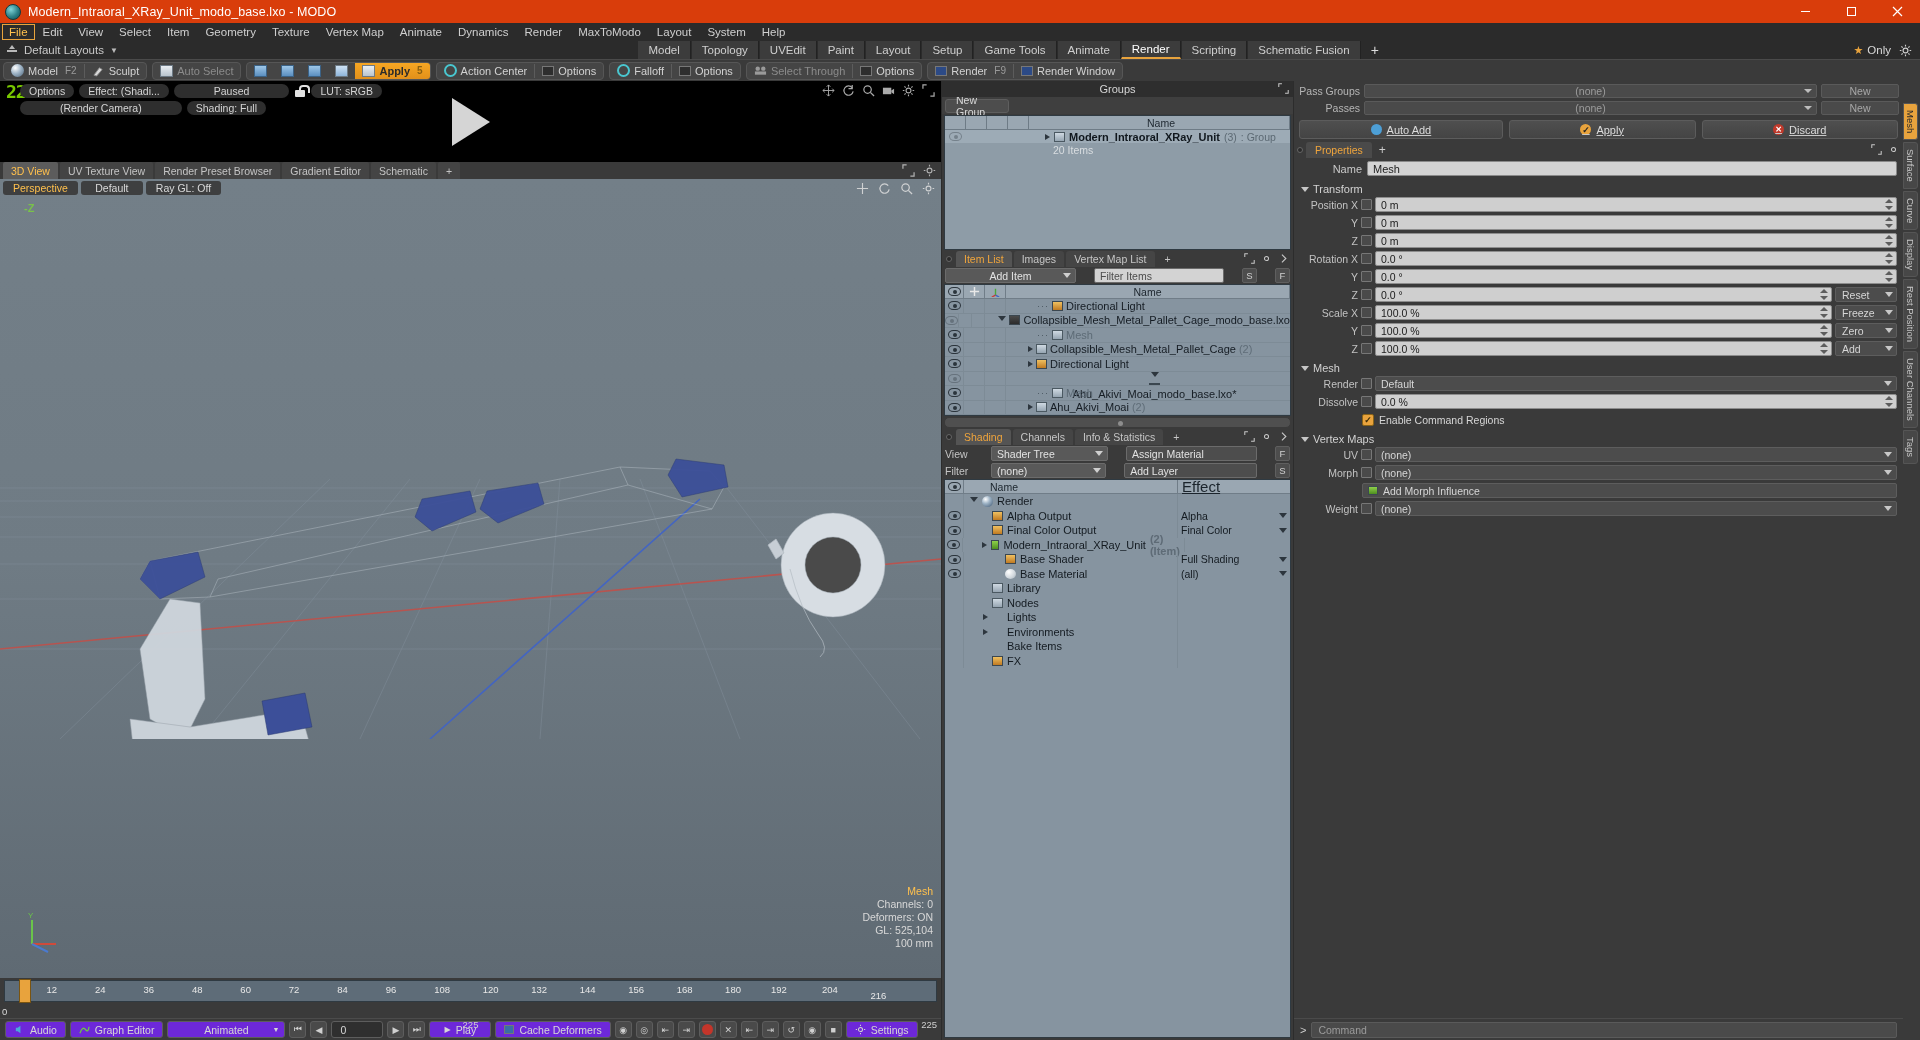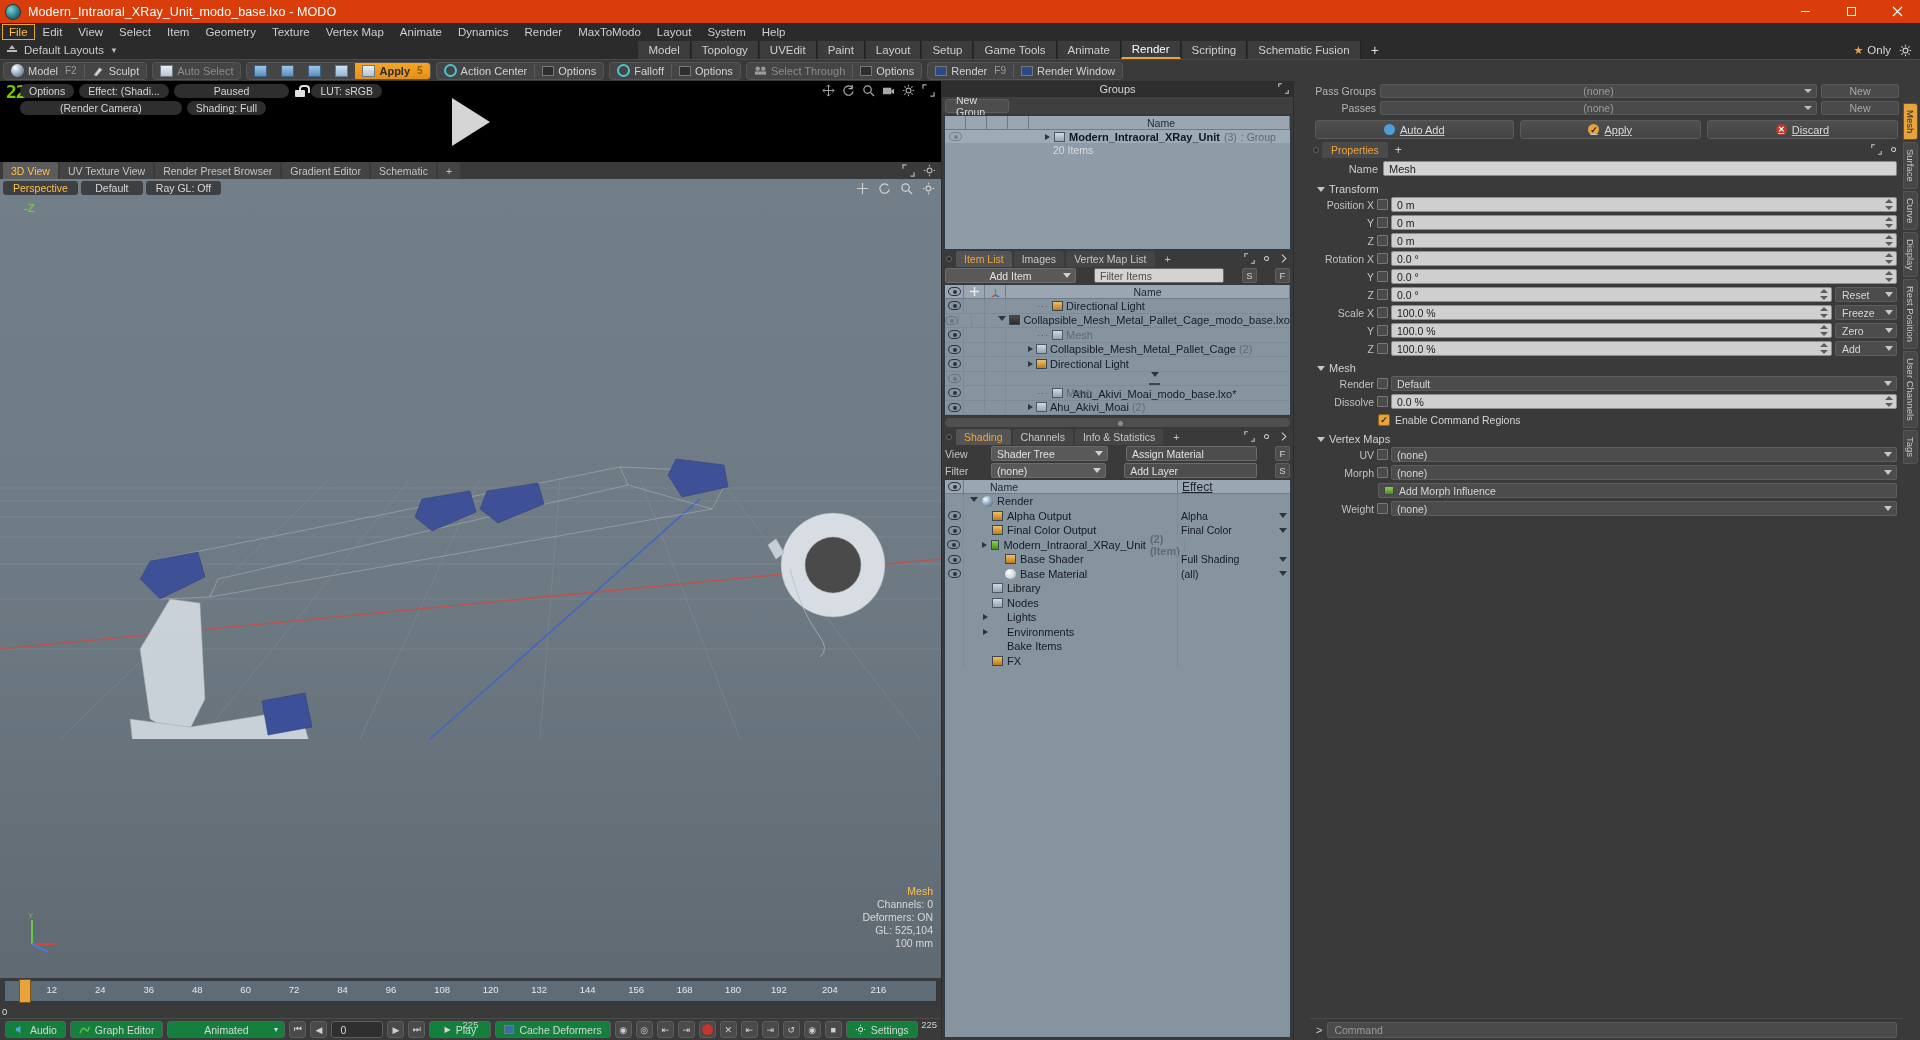--- a/index.html
+++ b/index.html
@@ -103,21 +103,21 @@
   .tl-ticks{ position:absolute; inset:0; }
   .tl-num{ position:absolute; top:3px; font-size:9.5px; color:#e8e8e8;}
   .tl-left{ position:absolute; left:2px; bottom:1px; font-size:9.5px; color:#dcdcdc;}
   .tl-center{ position:absolute; left:50%; transform:translateX(-50%); bottom:-12px; font-size:9.5px; color:#cfcfcf;}
   .tl-right{ position:absolute; right:4px; bottom:-12px; font-size:9.5px; color:#cfcfcf;}
   .playhead{ position:absolute; left:14px; top:-2px; width:12px; height:24px; background:#e8a33d; border:1px solid #7a5410;}
 
   
   .bottombar{ height:22px; background:#3a3a3a; display:flex; align-items:center; gap:4px; padding:0 5px;
      border-top:1px solid #4b4b4b; flex:0 0 auto;}
-  .bb{ height:17px; display:flex;align-items:center;gap:5px;padding:0 8px;background:#15803d;border:1px solid #5d5d5d;
+  .bb{ height:17px; display:flex;align-items:center;gap:5px;padding:0 8px;background:#6d28d9;border:1px solid #5d5d5d;
      border-radius:3px;font-size:10.5px;color:#d6d6d6;white-space:nowrap;}
   .bb.num{ background:#2f2f2f; width:52px; justify-content:flex-start;}
   .mini{ width:17px;height:17px;display:flex;align-items:center;justify-content:center;background:#4a4a4a;
      border:1px solid #5d5d5d;border-radius:3px;font-size:9px;color:#d0d0d0;}
   .rec{ width:11px;height:11px;border-radius:50%;background:#c4352a;}
   .bb-spacer{ flex:1 1 auto;}
 
   
   .midcol{ width:352px; background:#3a3a3a; display:flex; flex-direction:column; border-left:1px solid #2c2c2c;}
   .pnl-header{ height:16px; background:#2e2e2e; display:flex; align-items:center; justify-content:center;
@@ -176,21 +176,21 @@
   .strow .eff .arr{ border-left:4px solid transparent;border-right:4px solid transparent;border-top:5px solid #2c353d;}
   .st-ic{ width:11px;height:10px;border:1px solid #3b4750;background:linear-gradient(#f0c060,#c07a22);}
   .st-ic.sphere{ width:11px;height:11px;border-radius:50%;border:none;
      background:radial-gradient(circle at 33% 30%, #fff, #9fb4c6 40%, #3c5570 100%);}
   .st-ic.folder{ background:linear-gradient(#cfd9e2,#96a5b2); border-color:#4b5962;}
   .st-ic.white{ background:radial-gradient(circle at 35% 30%, #fff, #cfd6dc 60%, #9aa6b0 100%); border-radius:50%; border:none;}
   .st-ic.green{ background:linear-gradient(#8fd04a,#4e8f1f);}
 
   
   .rightcol{ width:625px; background:#3a3a3a; display:flex; border-left:1px solid #2c2c2c;}
-  .propmain{ flex:1 1 auto; display:flex; flex-direction:column; min-width:0;margin-left:16px;}
+  .propmain{ flex:1 1 auto; display:flex; flex-direction:column; min-width:0;}
   .pass-area{ padding:2px 4px 0; }
   .prow{ display:flex; align-items:center; height:15px; margin-bottom:2px; gap:4px;}
   .prow .plabel{ width:62px; text-align:right; font-size:10.5px; color:#b6b6b6; flex:0 0 auto;}
   .pfield{ height:14px; background:#4a4a4a; border:1px solid #5a5a5a; border-radius:2px; flex:1 1 auto;
      display:flex; align-items:center; padding:0 5px; font-size:10.5px; color:#9c9c9c; position:relative; min-width:0;}
   .pfield .arr{ position:absolute; right:4px; top:4px; border-left:4px solid transparent;border-right:4px solid transparent;border-top:4px solid #bdbdbd;}
   .pbtn{ height:14px; width:78px; background:#4a4a4a;border:1px solid #5a5a5a;border-radius:2px;
      display:flex;align-items:center;justify-content:center;font-size:10.5px;color:#a8a8a8;flex:0 0 auto;}
   .actionrow{ display:flex; gap:6px; padding:3px 5px;text-decoration:underline; }
   .abtn{ flex:1 1 auto; height:19px; background:linear-gradient(#4f4f4f,#444); border:1px solid #5c5c5c;border-radius:3px;
@@ -590,21 +590,21 @@
               <div class="tl-num" style="left: 380.789px;">96</div>
               <div class="tl-num" style="left: 429.263px;">108</div>
               <div class="tl-num" style="left: 477.737px;">120</div>
               <div class="tl-num" style="left: 526.211px;">132</div>
               <div class="tl-num" style="left: 574.684px;">144</div>
               <div class="tl-num" style="left: 623.158px;">156</div>
               <div class="tl-num" style="left: 671.632px;">168</div>
               <div class="tl-num" style="left: 720.105px;">180</div>
               <div class="tl-num" style="left: 766px;">192</div>
               <div class="tl-num" style="left: 817.053px;">204</div>
-              <div class="tl-num" style="left: 865.526px;">216</div>
+              <div class="tl-num" style="left: 865.526px; margin-top: 6px;">216</div>
             </div>
         </div>
         <div class="tl-left">0</div>
         <div class="tl-center">225</div>
         <div class="tl-right">225</div>
       </div>
 
       <div class="bottombar">
         <div class="bb">
           <svg width="11" height="11" viewBox="0 0 12 12">
@@ -897,21 +897,21 @@
           <span>Add Layer</span>
         </div>
         <div class="sqbtn">S</div>
       </div>
       <div class="stree">
         <div class="st-head">
           <div class="ih" style="width:19px;">
               <span class="eyeic"></span>
             </div>
           <div class="ih" style="flex:1 1 auto;padding-left:26px;justify-content:flex-start;font-size:10.5px;color:#1b242c;">Name</div>
-          <div class="ih" style="width:112px;padding-left:4px;justify-content:flex-start;font-size:12px;color:#1b242c;border-right:none;text-decoration:underline;">Effect</div>
+          <div class="ih" style="width:112px;padding-left:4px;justify-content:flex-start;font-size:15px;color:#1b242c;border-right:none;text-decoration:underline;">Effect</div>
         </div>
         <div id="shader-rows" style="flex:1 1 auto;overflow:hidden;">
             <div class="strow">
               <div class="eye"></div>
               <div class="nm" style="padding-left: 6px;">
                 <span class="tri down"></span>
                 <span class="st-ic sphere"></span>
                 <span>Render</span>
               </div>
               <div class="eff"></div>

